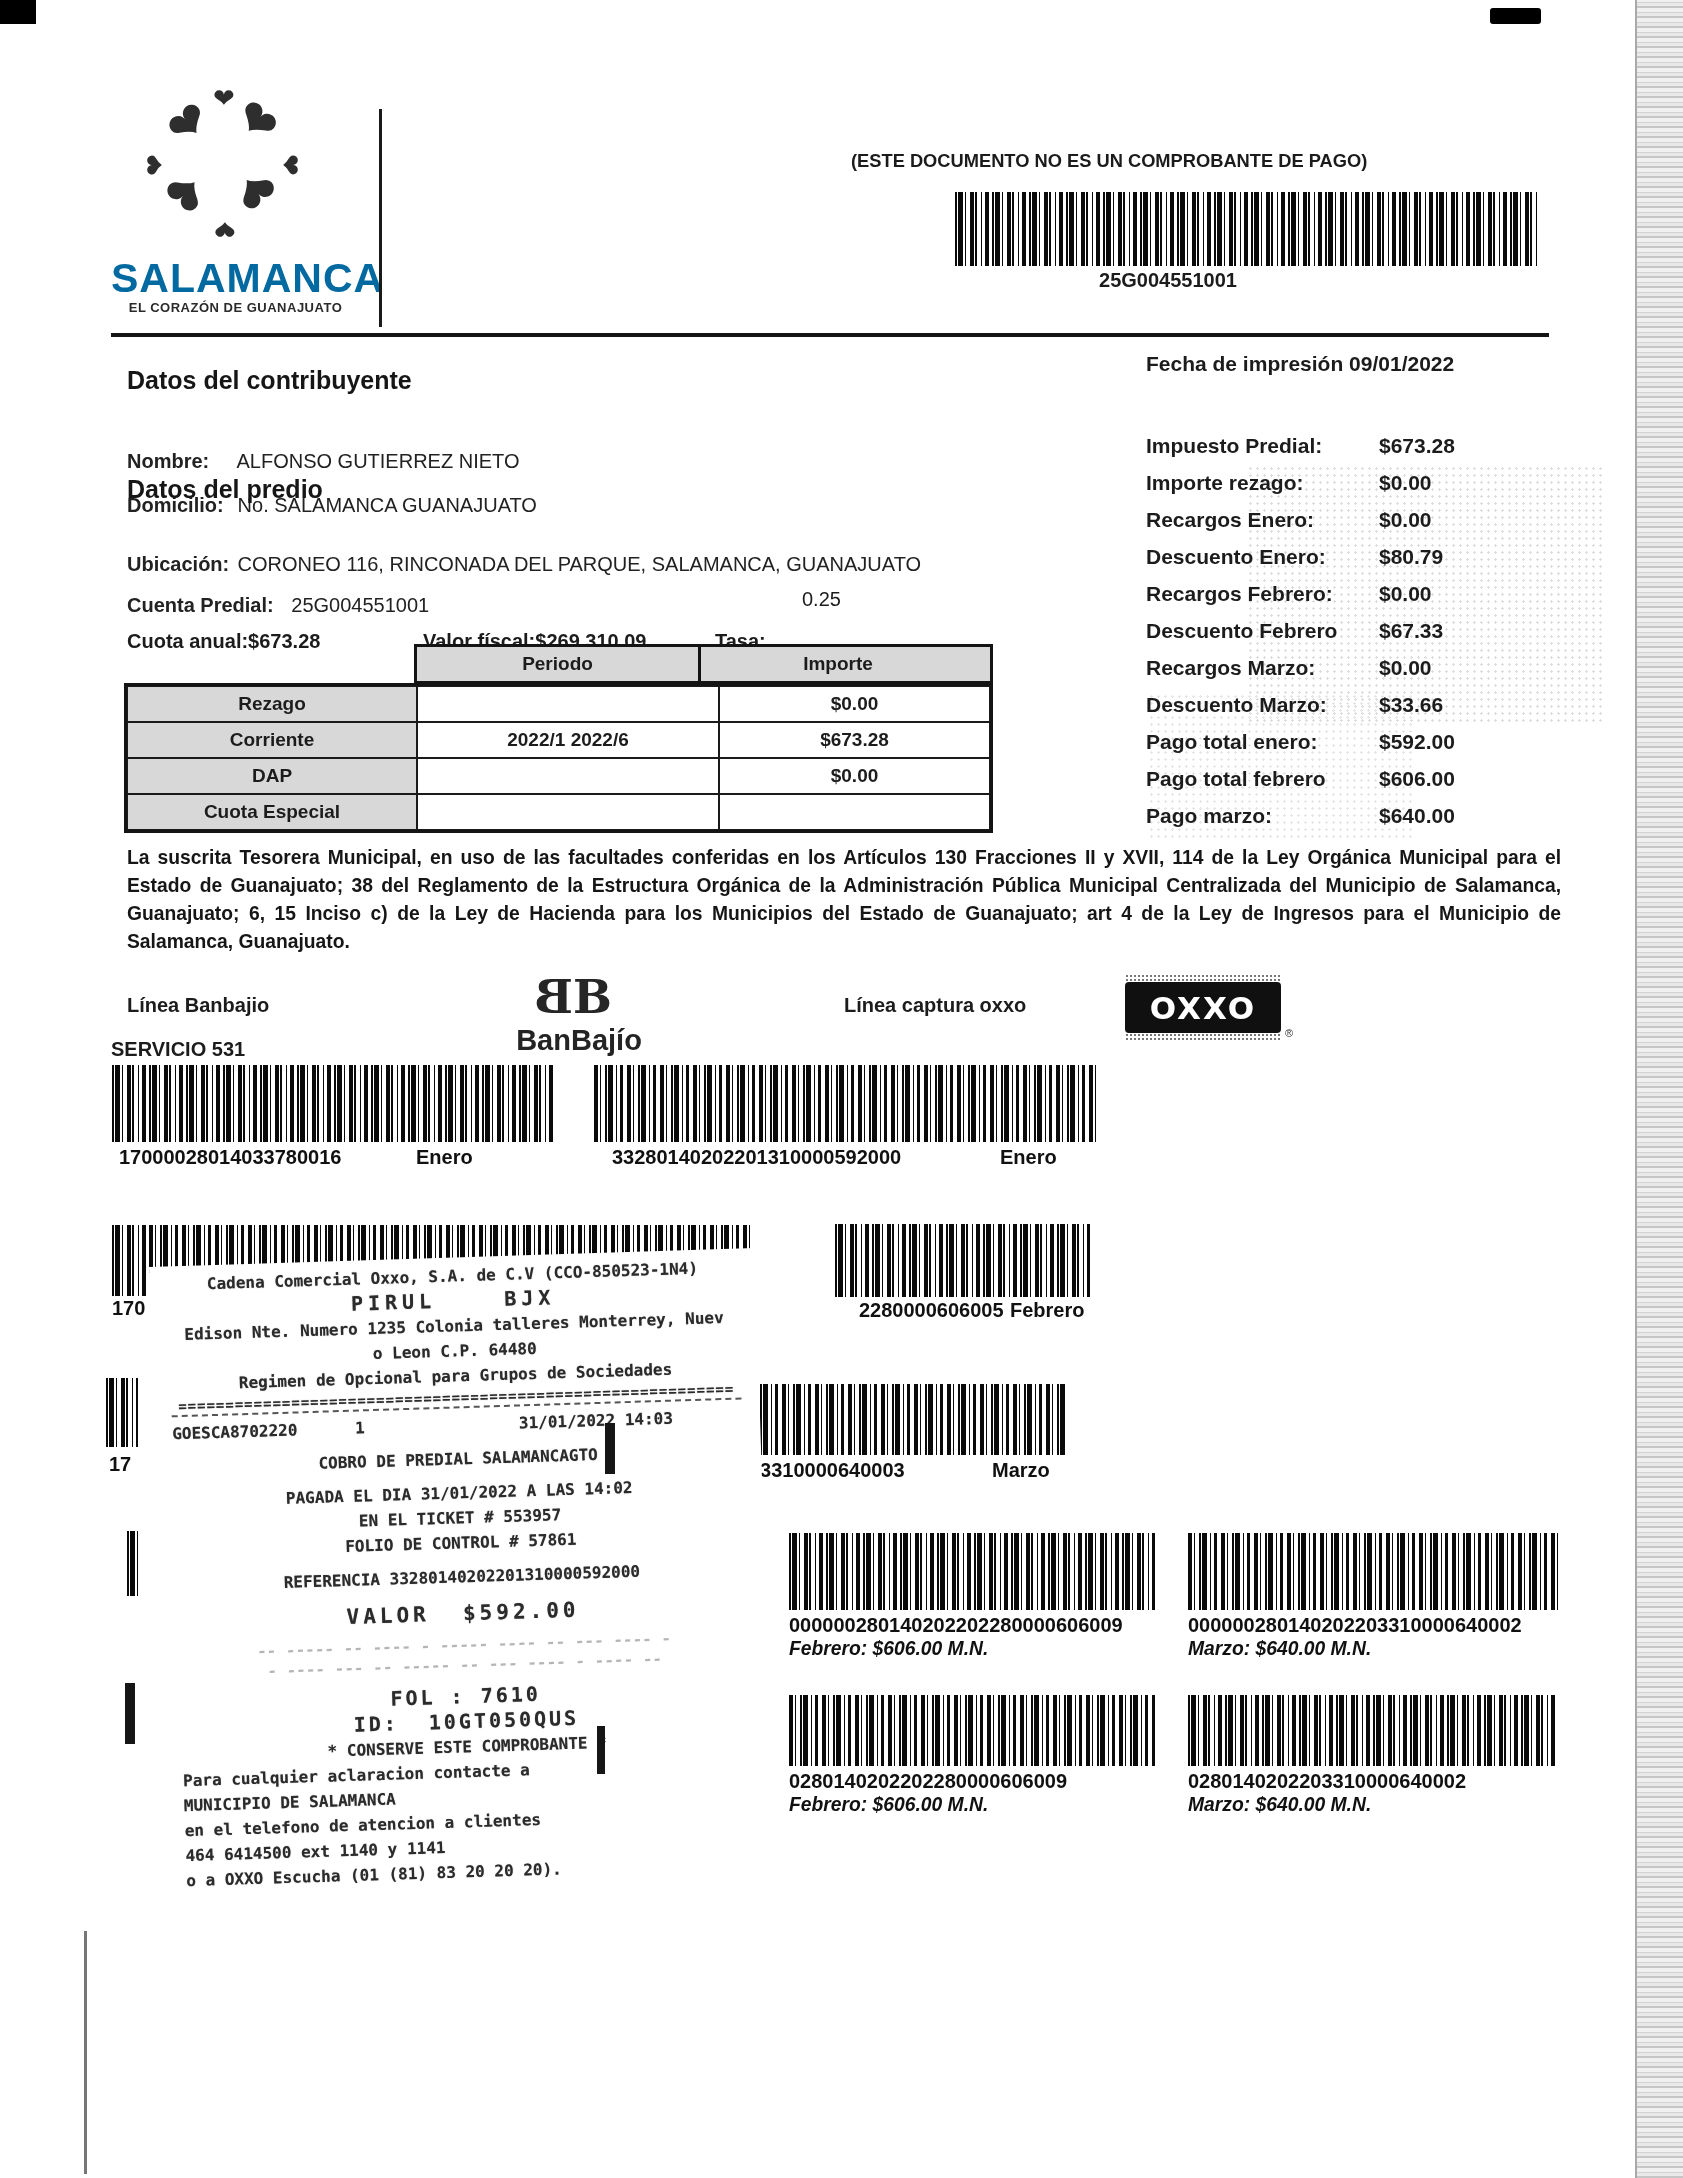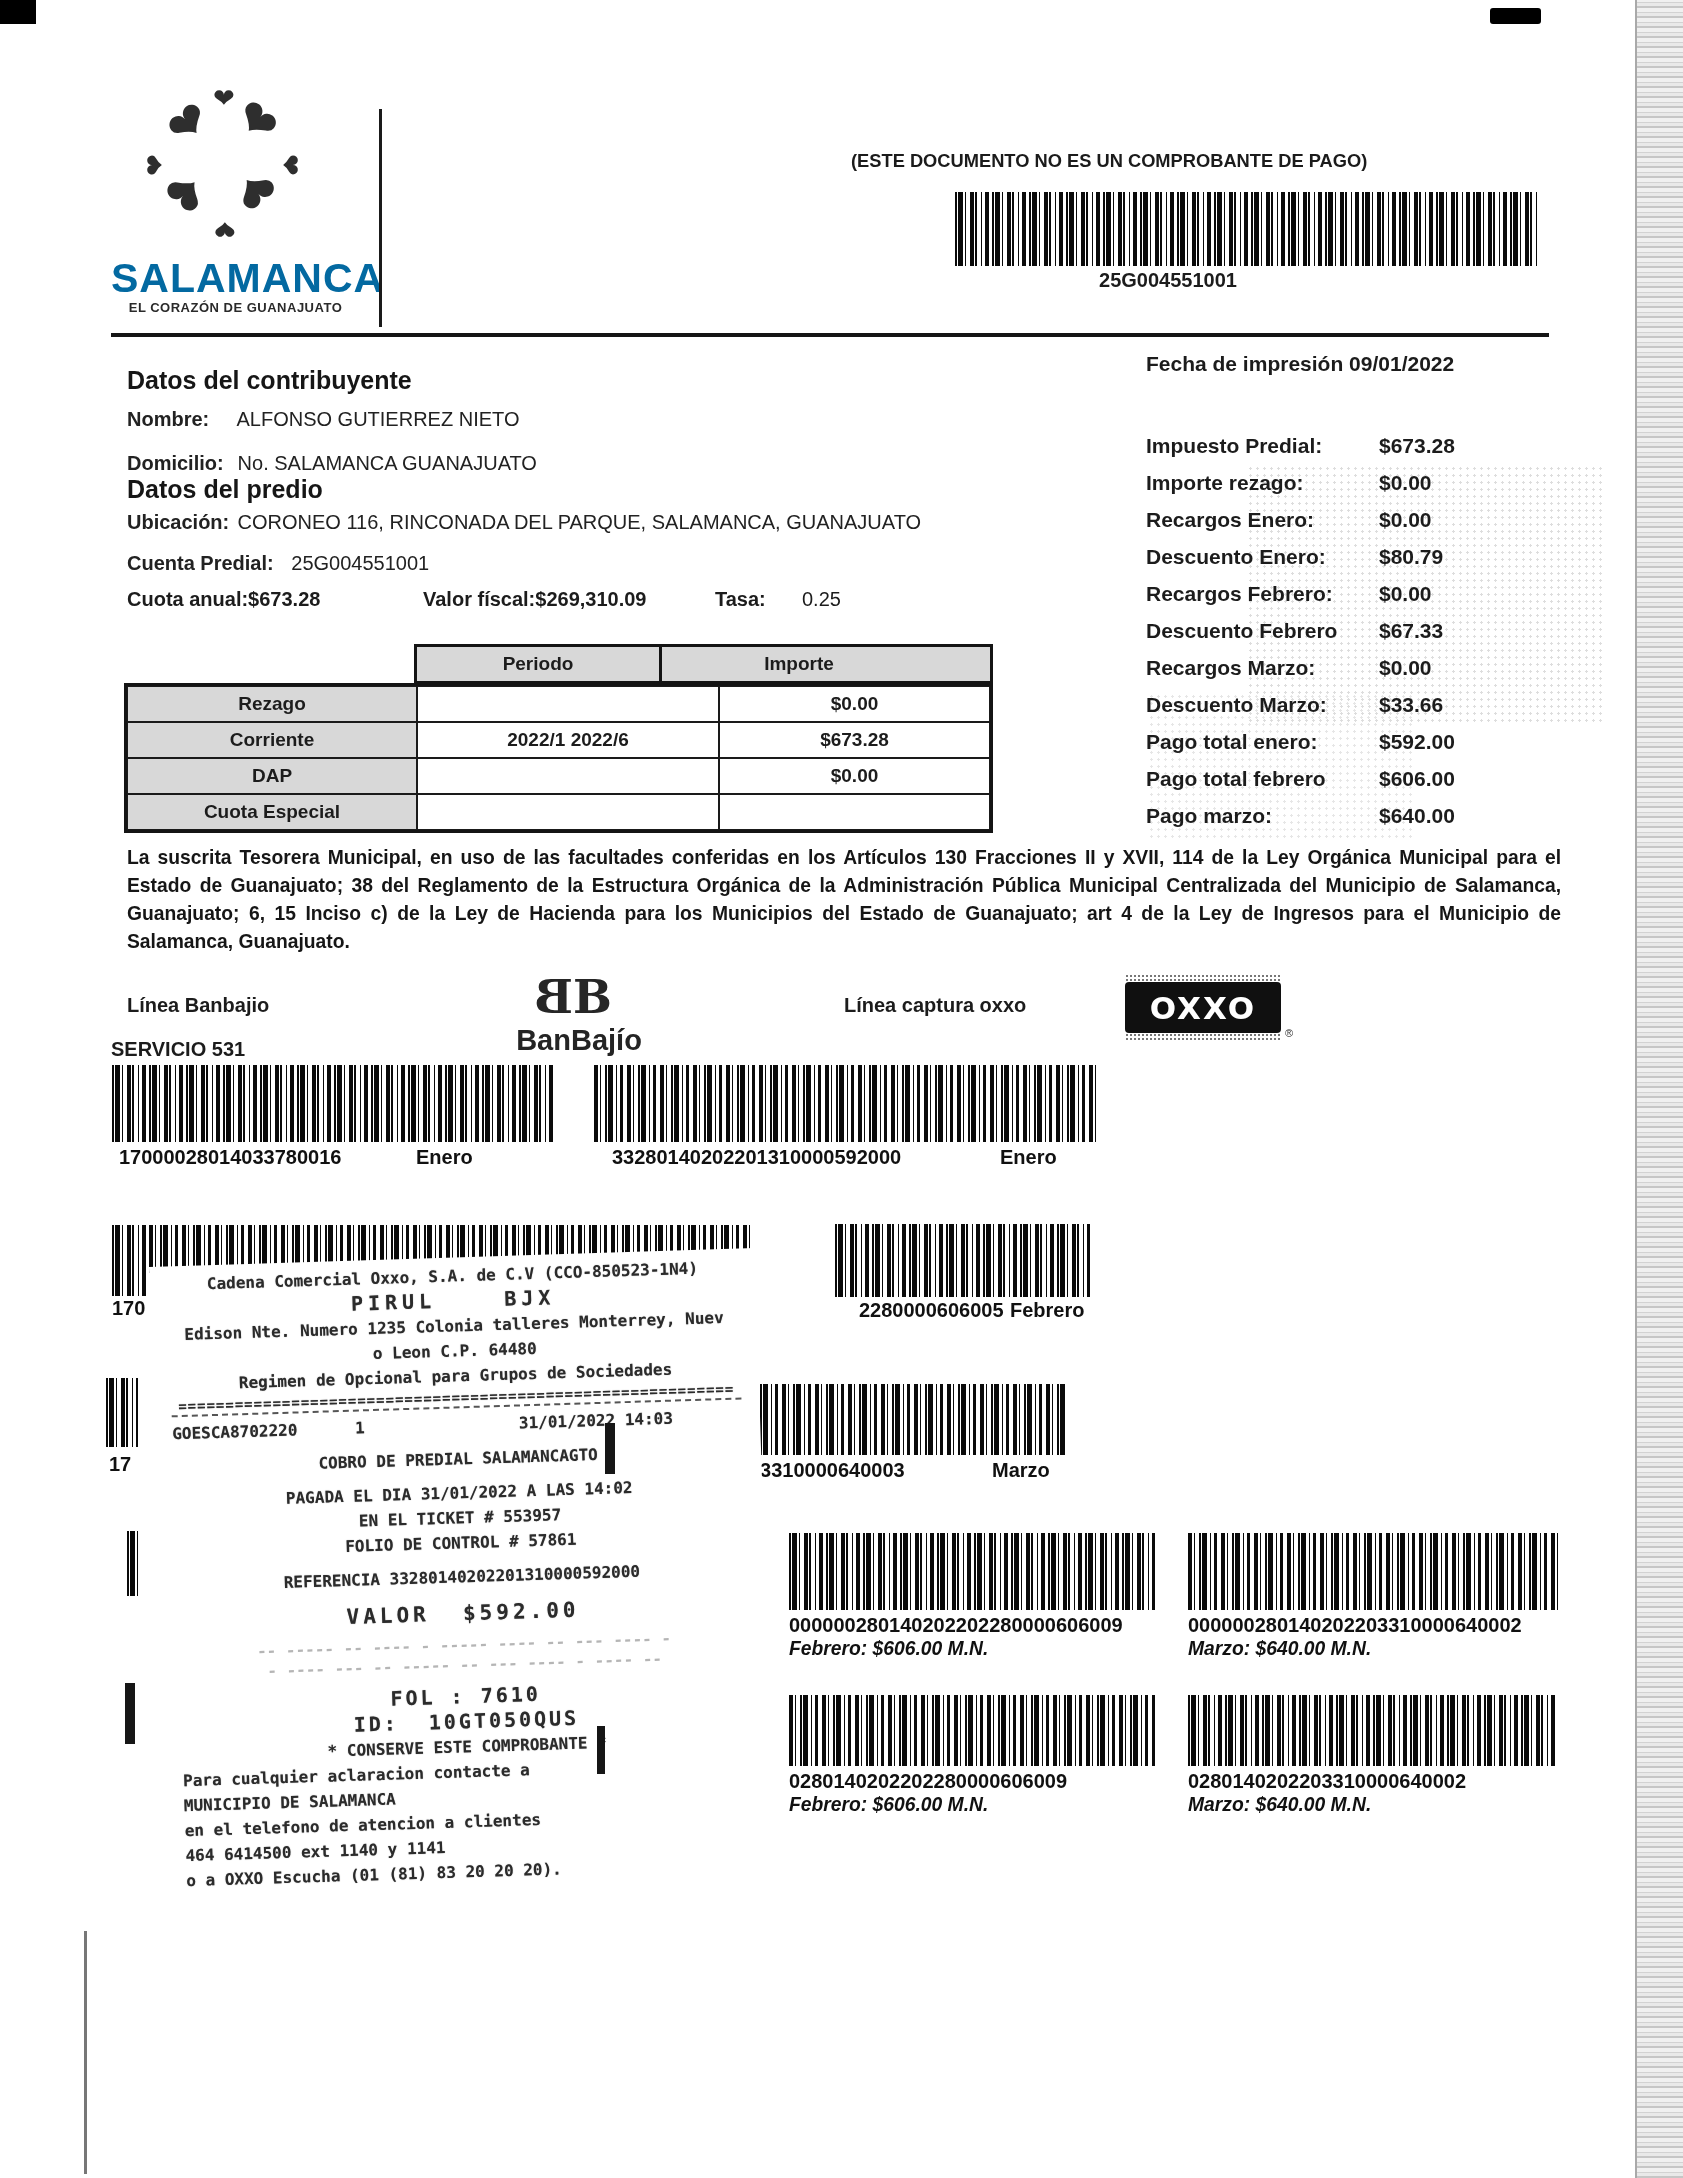--- a/index.html
+++ b/index.html
@@ -30,21 +30,21 @@
   .vdiv{left:379px;top:109px;width:3px;height:218px;background:#1a1a1a;}
   .dept{left:414px;top:188px;font-size:40px;font-weight:bold;letter-spacing:0.5px;color:#242424;}
   .doc-title{left:851px;top:102px;font-size:41px;font-weight:800;color:#161616;}
   .doc-sub{left:851px;top:150px;font-size:18.3px;font-weight:bold;color:#1b1b1b;}
   .top-bc{left:955px;top:192px;width:584px;height:74px;}
   .top-bc-num{left:980px;top:269px;width:376px;text-align:center;font-size:20px;font-weight:bold;}
   .hrule{left:111px;top:333px;width:1438px;height:4px;background:#151515;}
   
   .sec-title{font-size:25px;font-weight:800;color:#161616;}
   .frow{font-size:20px;color:#222;}
-  .flabel{font-weight:bold;display:inline-block;}
+  .flabel{font-weight:bold;display:inline-block;margin-top:42px;}
   .flabel.w{width:105px;}
   .print-date{left:1146px;top:352px;font-size:21px;font-weight:bold;}
   .amounts{left:1146px;top:434px;width:347px;}
   .arow{position:relative;height:37px;font-size:21px;}
   .arow .al{position:absolute;left:0;top:0;font-weight:bold;white-space:nowrap;}
   .arow .av{position:absolute;left:233px;top:0;font-weight:600;}
   
   .pt-head{left:414px;top:644px;width:579px;height:40px;display:flex;border:3px solid #141414;box-sizing:border-box;background:#d8d8d8;}
   .pt-head .c{flex:none;display:flex;align-items:center;justify-content:center;font-size:19px;font-weight:bold;box-sizing:border-box;}
   .pt-body{left:124px;top:683px;width:869px;border:3px solid #141414;box-sizing:border-box;}
@@ -179,21 +179,21 @@
     <span>25G004551001</span>
   </div>
   <div class="abs" style="left:127px;top:588px;width:891px;height:26px;">
     <span class="abs flabel" style="left:0;font-size:20px;">Cuota anual:$673.28</span>
     <span class="abs flabel" style="left:296px;font-size:20px;">Valor físcal:$269,310.09</span>
     <span class="abs flabel" style="left:588px;font-size:20px;">Tasa:</span>
     <span class="abs" style="left:675px;font-size:20px;">0.25</span>
   </div>
 
   <div class="abs pt-head">
-    <div class="c" style="width:245px;border-right:3px solid #141414;">Periodo</div>
+    <div class="c" style="width:284px;border-right:3px solid #141414;">Periodo</div>
     <div class="c" style="width:274px;">Importe</div>
   </div>
   <div class="abs pt-body">
     <div class="pt-row">
       <div class="c lab" style="width:290px;">Rezago</div>
       <div class="c" style="width:302px;"></div>
       <div class="c" style="width:271px;">$0.00</div>
     </div>
     <div class="pt-row">
       <div class="c lab" style="width:290px;">Corriente</div>

